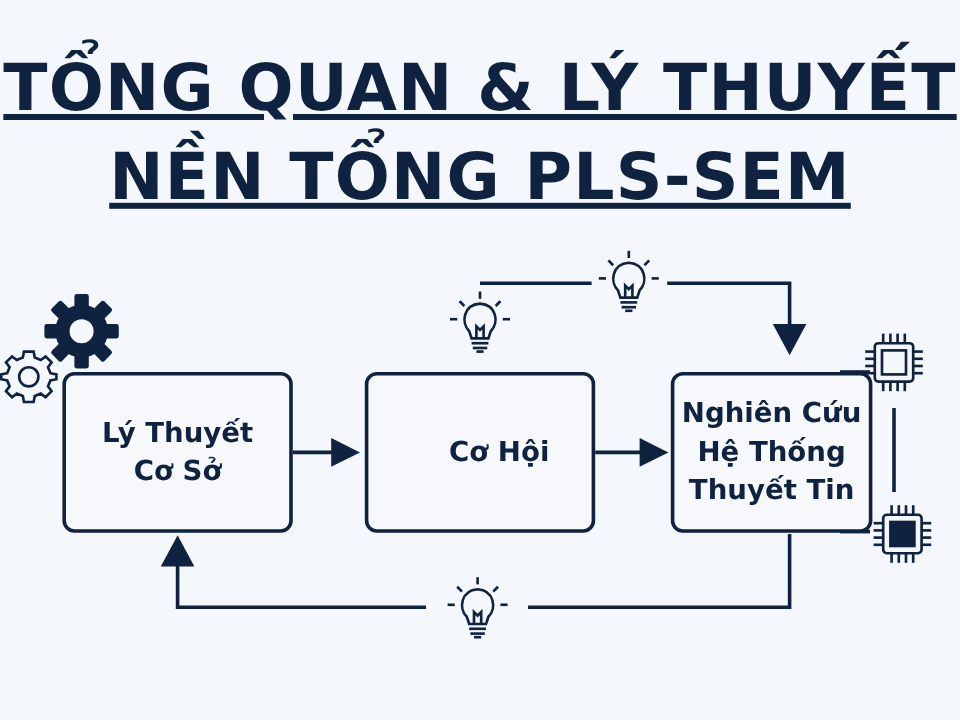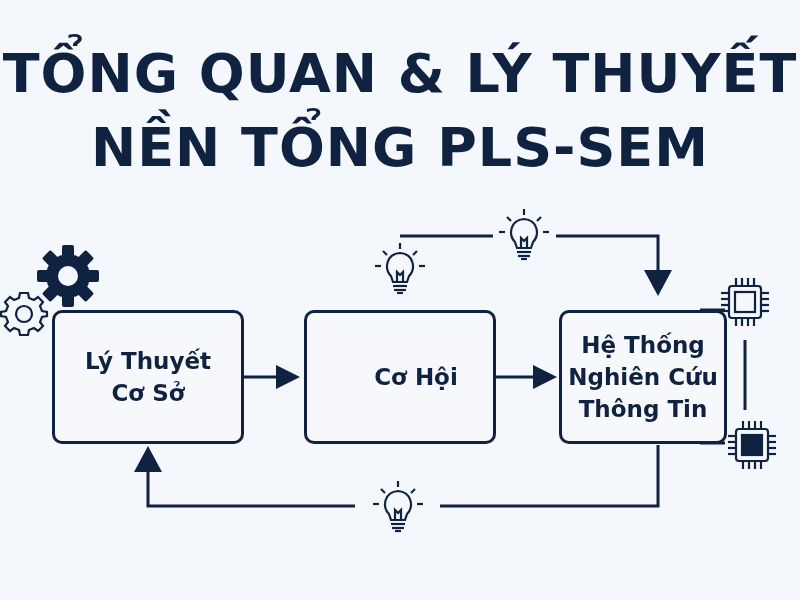--- a/index.html
+++ b/index.html
@@ -6,21 +6,21 @@
   body {
     width:800px; height:600px; overflow:hidden;
     background:#f4f7fb;
     font-family:"DejaVu Sans", sans-serif;
     color:#0f2340;
     position:relative;
   }
   .title {
     position:absolute; left:0; width:800px; text-align:center;
     font-weight:bold; font-size:54px; letter-spacing:1px;
-    color:#0f2340; line-height:60px;
+    color:#0f2340; line-height:60px;text-decoration:underline;
   }
   #title-l1 { top:44px; }
   #title-l2 { top:118px; }
   svg.canvas { position:absolute; left:0; top:0; }
   .box {
     position:absolute; border:3px solid #0f2340; border-radius:10px;
     background:#f6f8fb; box-sizing:border-box;
     display:flex; align-items:center; justify-content:center;
     text-align:center; font-weight:bold; font-size:23px; line-height:32px;
   }
@@ -151,17 +151,17 @@
     <span>Cơ Sở</span>
   </div>
 </div>
 <div class="box" style="left:304px;top:310px;width:192px;height:134px;padding-left:32px;">
   <div>
     <span>Cơ Hội</span>
   </div>
 </div>
 <div class="box" style="left:559px;top:310px;width:168px;height:134px;">
   <div>
+    <span>Nghiên Cứu</span>
     <span>Hệ Thống</span>
-    <span>Nghiên Cứu</span>
-    <span>Thông Tin</span>
+    <span>Thuyết Tin</span>
   </div>
 </div>
 
 </body></html>

